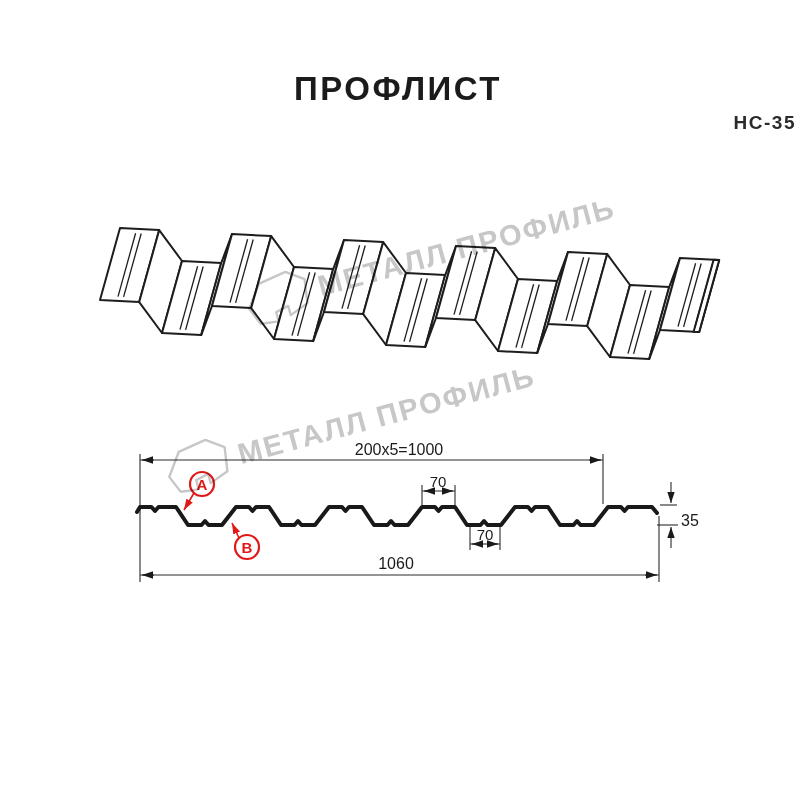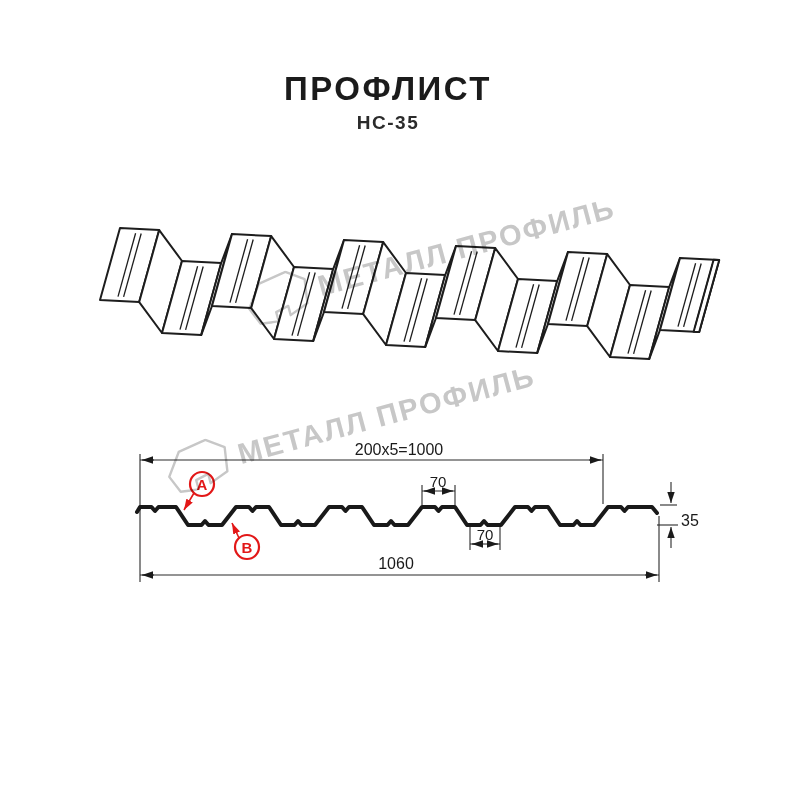--- a/index.html
+++ b/index.html
@@ -1,20 +1,20 @@
 <!DOCTYPE html>
 <html><head>
 <meta charset="utf-8">
 <style>
   html,body{margin:0;padding:0;background:#ffffff;}
   .stage{position:relative;width:776px;height:800px;background:#fff;overflow:hidden;
-         font-family:"Liberation Sans",sans-serif;}
+         font-family:"Liberation Sans",sans-serif;padding-left:20px;}
   .title{position:absolute;left:0;right:0;top:70px;text-align:center;
          font-size:33px;font-weight:800;letter-spacing:2.5px;color:#1b1b1b;}
-  .subtitle{position:absolute;left:0;right:0;top:112px;text-align:center;
+  .subtitle{position:absolute;left:0;right:0;top:112px;text-align:right;
          font-size:19px;font-weight:600;letter-spacing:1.5px;color:#2b2b2b;}
   .footer-note{position:absolute;left:0;right:0;top:706px;text-align:center;
          font-size:19px;font-weight:600;letter-spacing:0.6px;color:#2b2b2b;}
   svg.layer{position:absolute;left:0;}
   #sv3d{top:200px;}
   #svsec{top:430px;}
   .watermark{position:absolute;display:flex;align-items:center;gap:9px;
          transform:rotate(-15deg);transform-origin:left center;
          mix-blend-mode:multiply;pointer-events:none;}
   .watermark .wm-text{font-size:29px;font-weight:700;letter-spacing:2px;

